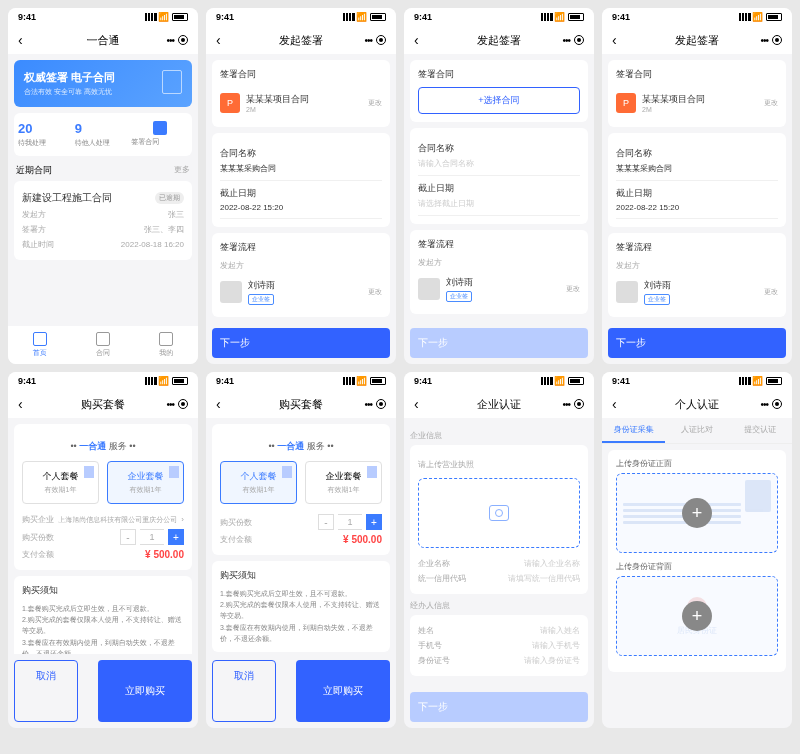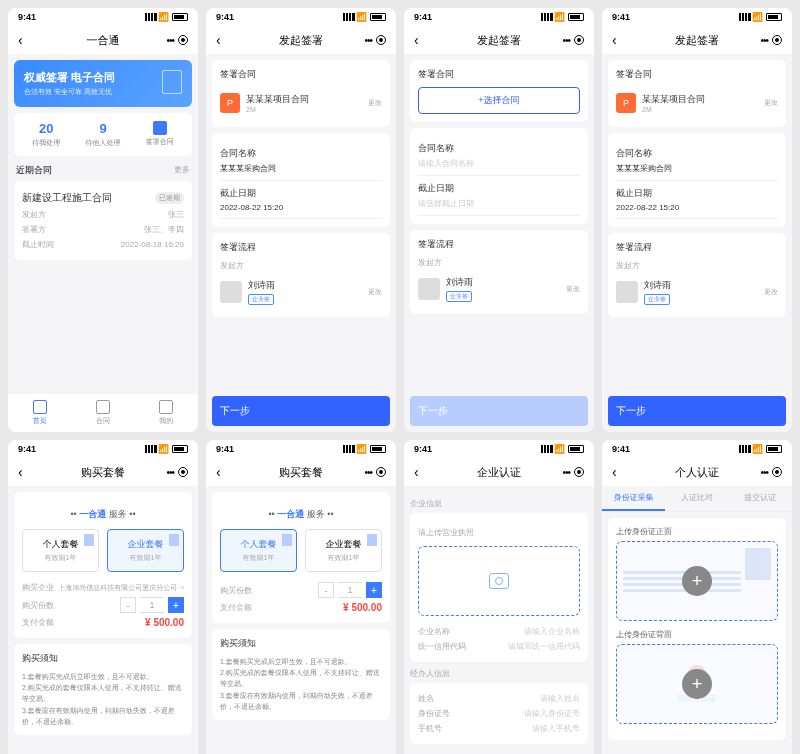--- a/index.html
+++ b/index.html
@@ -1,37 +1,37 @@
 <!DOCTYPE html>
 <html><head>
 <meta charset="utf-8">
 <style>
 * { margin: 0; padding: 0; box-sizing: border-box; }
 body { background: #e8e8e8; font-family: -apple-system, "PingFang SC", sans-serif; font-size: 10px; }
 .grid { display: grid; grid-template-columns: repeat(4, 1fr); gap: 8px; padding: 8px; max-width: 800px; }
-.screen { background: #f5f5f7; border-radius: 8px; overflow: hidden; height: 424px; display: flex; flex-direction: column; position: relative; }
+.screen { background: #f5f5f7; border-radius: 8px; overflow: hidden; height: 356px; display: flex; flex-direction: column; position: relative; }
 .status-bar { display: flex; justify-content: space-between; padding: 4px 10px; background: #fff; font-size: 9px; font-weight: 600; }
 .status-icons { display: flex; gap: 2px; align-items: center; }
 .sig { width: 12px; height: 8px; background: linear-gradient(to right, #000 2px, transparent 2px, transparent 3px, #000 3px, #000 5px, transparent 5px, transparent 6px, #000 6px, #000 8px, transparent 8px, transparent 9px, #000 9px); }
 .batt { width: 16px; height: 8px; border: 1px solid #000; border-radius: 1px; position: relative; }
 .batt::after { content: ''; position: absolute; left: 1px; top: 1px; bottom: 1px; width: 70%; background: #000; }
 .nav-bar { display: flex; align-items: center; justify-content: space-between; padding: 6px 10px; background: #fff; font-size: 11px; font-weight: 500; }
 .nav-left, .nav-right { width: 30px; display: flex; gap: 4px; }
 .nav-right { justify-content: flex-end; align-items: center; }
 .back { font-size: 14px; }
 .dots { letter-spacing: -1px; font-size: 10px; }
 .target { width: 10px; height: 10px; border: 1.5px solid #000; border-radius: 50%; position: relative; }
 .target::after { content: ''; position: absolute; inset: 2px; border-radius: 50%; background: #000; }
 .body { flex: 1; overflow: hidden; padding: 6px; }
 .hero { background: linear-gradient(135deg, #3b8bff, #5ba3ff); border-radius: 6px; padding: 10px; color: #fff; position: relative; }
 .hero-title { font-size: 11px; font-weight: 600; }
 .hero-sub { font-size: 7px; opacity: 0.8; margin-top: 2px; }
 .hero-icon { position: absolute; right: 10px; top: 10px; width: 20px; height: 24px; border: 1px solid rgba(255,255,255,0.6); border-radius: 2px; }
 .stats { background: #fff; border-radius: 6px; margin-top: 6px; padding: 8px 4px; display: flex; }
-.stat { flex: 1; text-align: center; }
+.stat { flex: 1; }
 .stat-num { color: #3b7bff; font-size: 13px; font-weight: 600; }
 .stat-lbl { color: #888; font-size: 7px; margin-top: 2px; }
 .stat-icon { width: 14px; height: 14px; margin: 0 auto; background: #3b7bff; border-radius: 2px; }
 .section-head { display: flex; justify-content: space-between; margin: 8px 2px 4px; font-size: 9px; }
 .more { color: #aaa; font-size: 8px; }
 .card { background: #fff; border-radius: 6px; padding: 8px; margin-bottom: 6px; }
 .row { display: flex; justify-content: space-between; align-items: center; font-size: 8px; color: #aaa; padding: 2px 0; }
 .row-title { font-size: 10px; color: #333; font-weight: 500; }
 .badge { background: #eee; color: #999; font-size: 7px; padding: 1px 4px; border-radius: 6px; }
 .sec-label { font-size: 9px; color: #333; font-weight: 500; margin-bottom: 6px; }
@@ -486,26 +486,26 @@
             <span class="field-ph field-right">请填写统一信用代码</span>
           </div>
     </div>
     <div class="sub-label">经办人信息</div>
     <div class="card">
       <div class="row">
             <span>姓名</span>
             <span class="field-ph field-right">请输入姓名</span>
           </div>
       <div class="row">
+            <span>手机号</span>
+            <span class="field-ph field-right">请输入手机号</span>
+          </div>
+      <div class="row">
             <span>身份证号</span>
             <span class="field-ph field-right">请输入身份证号</span>
-          </div>
-      <div class="row">
-            <span>手机号</span>
-            <span class="field-ph field-right">请输入手机号</span>
           </div>
     </div>
   </div>
   <div class="big-btn dis">下一步</div>
 </div>
 
 <div class="screen">
   <div class="status-bar">
         <span>9:41</span>
         <div class="status-icons">

